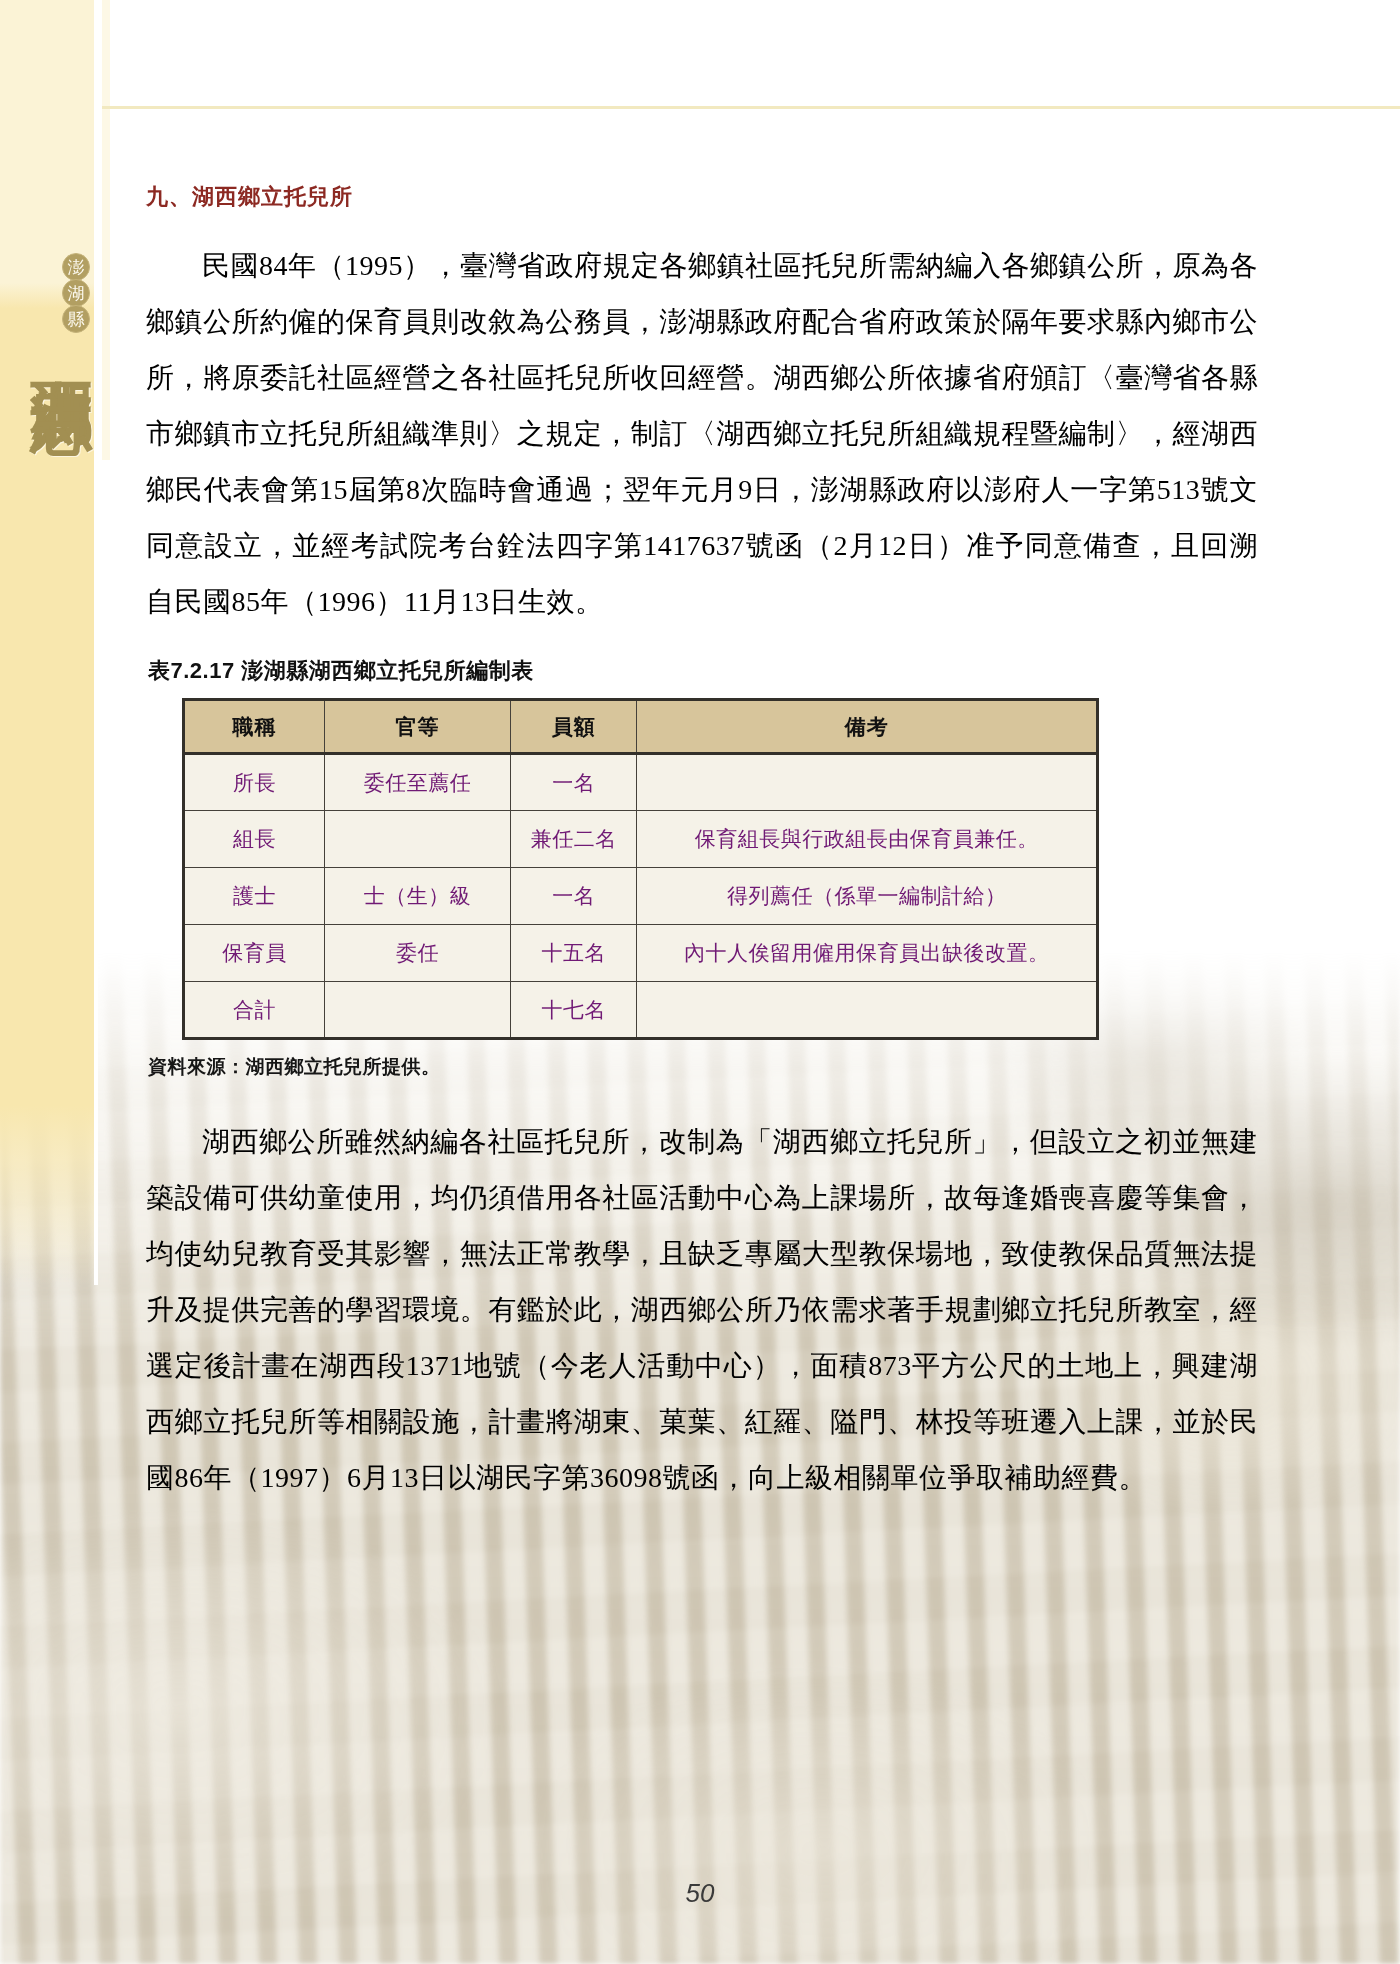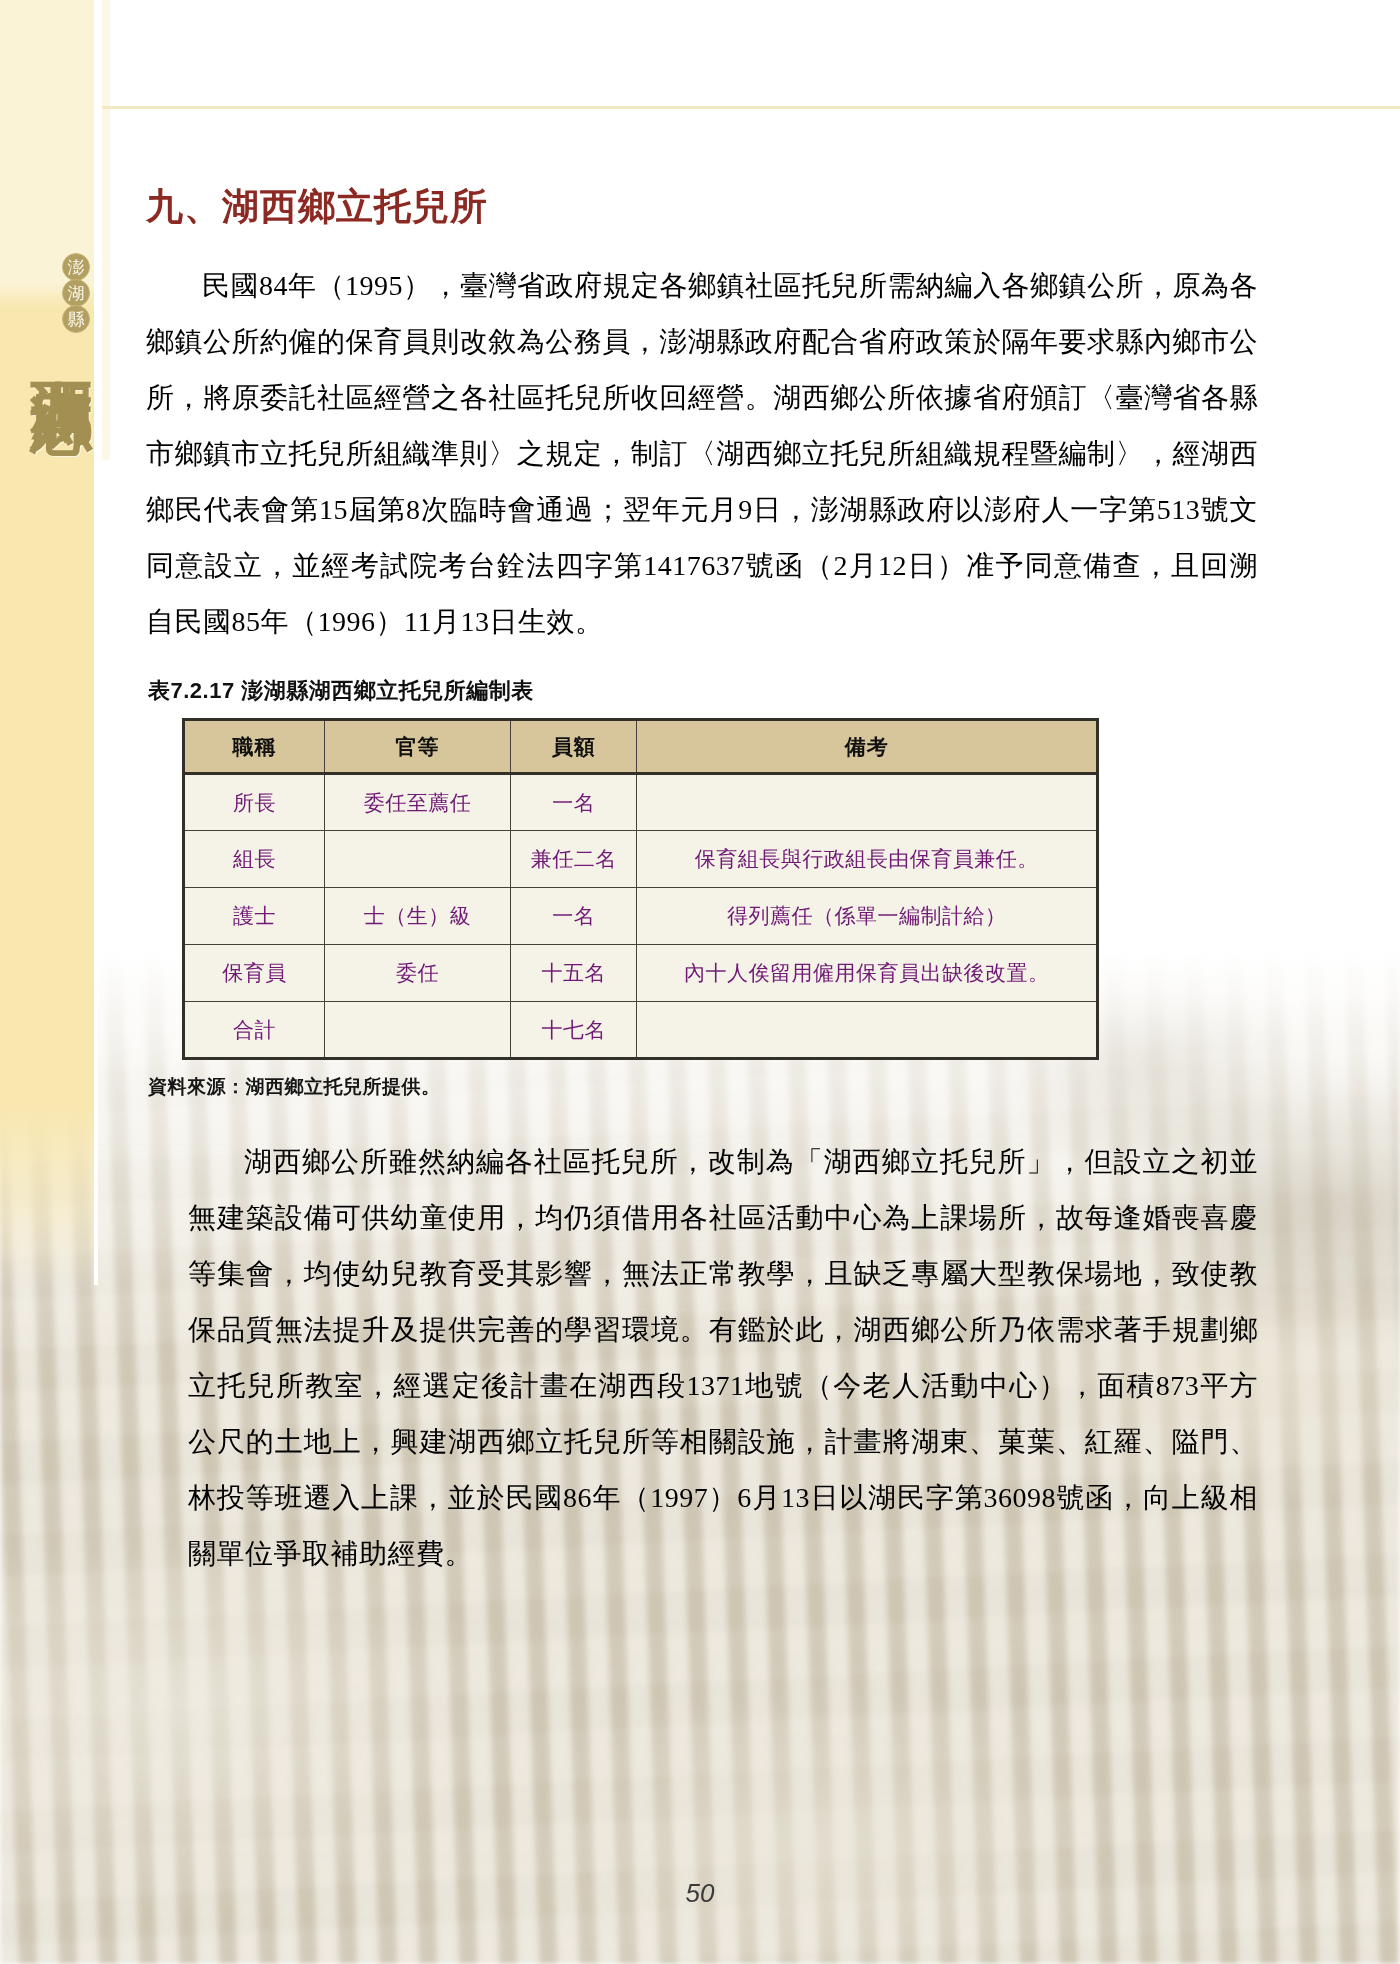--- a/index.html
+++ b/index.html
@@ -73,31 +73,31 @@
     color:#a28f52; font-weight:bold;
     font-family:"DejaVu Serif", serif;
     text-shadow:1px 1px 0 rgba(255,255,255,0.6);
   }
 
   
   #content { position:absolute; left:146px; top:182px; width:1112px; z-index:2; }
 
   .heading {
     font-family:Liberation Sans, sans-serif;
-    font-size:37px; font-weight:bold; letter-spacing:1px;
+    font-size:22px; font-weight:bold; letter-spacing:1px;
     color:#8c2922; margin-bottom:26px;
   }
   .para {
     font-size:28px; line-height:56px;
     text-align:justify; text-indent:2em;
     letter-spacing:0.5px;
     margin-bottom:14px;
     color:#000000;
   }
-  .para.last { margin-bottom:0;margin-left:42px; }
+  .para.last { margin-bottom:0; }
 
   .tbl-caption {
     font-family:"Liberation Sans", sans-serif;
     font-size:22px; font-weight:bold; color:#111;
     margin:26px 0 12px 2px; letter-spacing:0.5px;
   }
   table.staffing {
     border-collapse:collapse;
     width:917px; margin-left:36px;
     font-family:"Liberation Sans", sans-serif;

